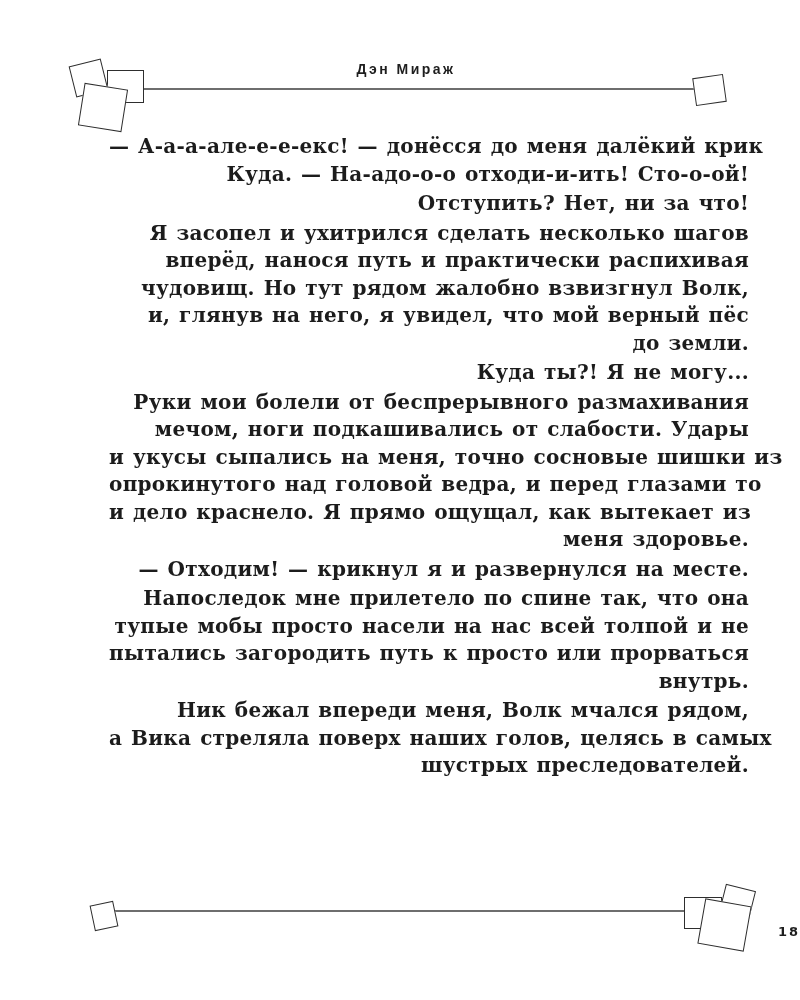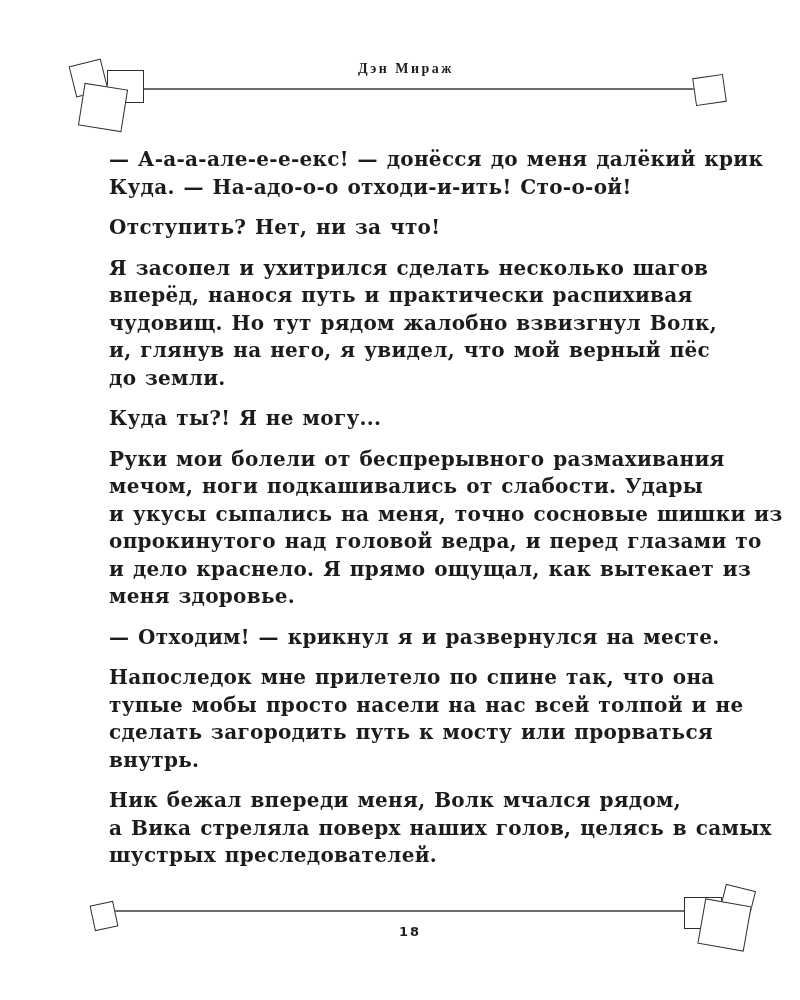--- a/index.html
+++ b/index.html
@@ -36,51 +36,51 @@
   .sq-e { left: 92px;  top: 903px; width: 22px; height: 24px; transform: rotate(-12deg); }
   .sq-f { left: 684px; top: 897px; width: 36px; height: 30px; }
   .sq-g { left: 722px; top: 887px; width: 29px; height: 27px; transform: rotate(14deg); }
   .sq-h { left: 701px; top: 902px; width: 45px; height: 44px; transform: rotate(10deg); z-index: 3; }
 
   
   .author-header {
     position: absolute;
     left: 12px; top: 61px; width: 788px;
     text-align: center;
-    font-family: Liberation Serif, serif;
+    font-family: Liberation Sans, sans-serif;
     font-size: 14px;
     font-weight: bold;
     letter-spacing: 2.5px;
     color: #1e1e1e;
     z-index: 4;
   }
 
   
   .text-block {
     position: absolute;
     left: 109px; top: 133px; width: 640px;
     color: #1c1c1c;
     z-index: 4;
   }
-  .para { margin: 13px 0 2px 0; }
+  .para { margin: 0 0 2px 0; text-align: right; }
   .line {
     font-family: "DejaVu Serif", serif;
     font-size: 20px;
     font-weight: 700;
     line-height: 27.5px;
     letter-spacing: 0.3px;
     word-spacing: 1.5px;
     white-space: nowrap;
   }
 
   
   .page-number {
     position: absolute;
     left: 20px; top: 924px; width: 780px;
-    text-align: center;
+    text-align: right;
     font-family: "DejaVu Sans", sans-serif;
     font-size: 13px;
     font-weight: bold;
     letter-spacing: 2px;
     color: #1e1e1e;
     z-index: 4;
   }
 </style>
 </head>
 <body>
@@ -125,21 +125,21 @@
       <div class="line">опрокинутого над головой ведра, и перед глазами то</div>
       <div class="line">и дело краснело. Я прямо ощущал, как вытекает из</div>
       <div class="line">меня здоровье.</div>
     </div>
     <div class="para">
       <div class="line">— Отходим! — крикнул я и развернулся на месте.</div>
     </div>
     <div class="para">
       <div class="line">Напоследок мне прилетело по спине так, что она</div>
       <div class="line">тупые мобы просто насели на нас всей толпой и не</div>
-      <div class="line">сделать загородить путь к мосту или прорваться</div>
+      <div class="line">пытались загородить путь к просто или прорваться</div>
       <div class="line">внутрь.</div>
     </div>
     <div class="para">
       <div class="line">Ник бежал впереди меня, Волк мчался рядом,</div>
       <div class="line">а Вика стреляла поверх наших голов, целясь в самых</div>
       <div class="line">шустрых преследователей.</div>
     </div>
   </div>
 
   <div class="rule rule-bottom"></div>

